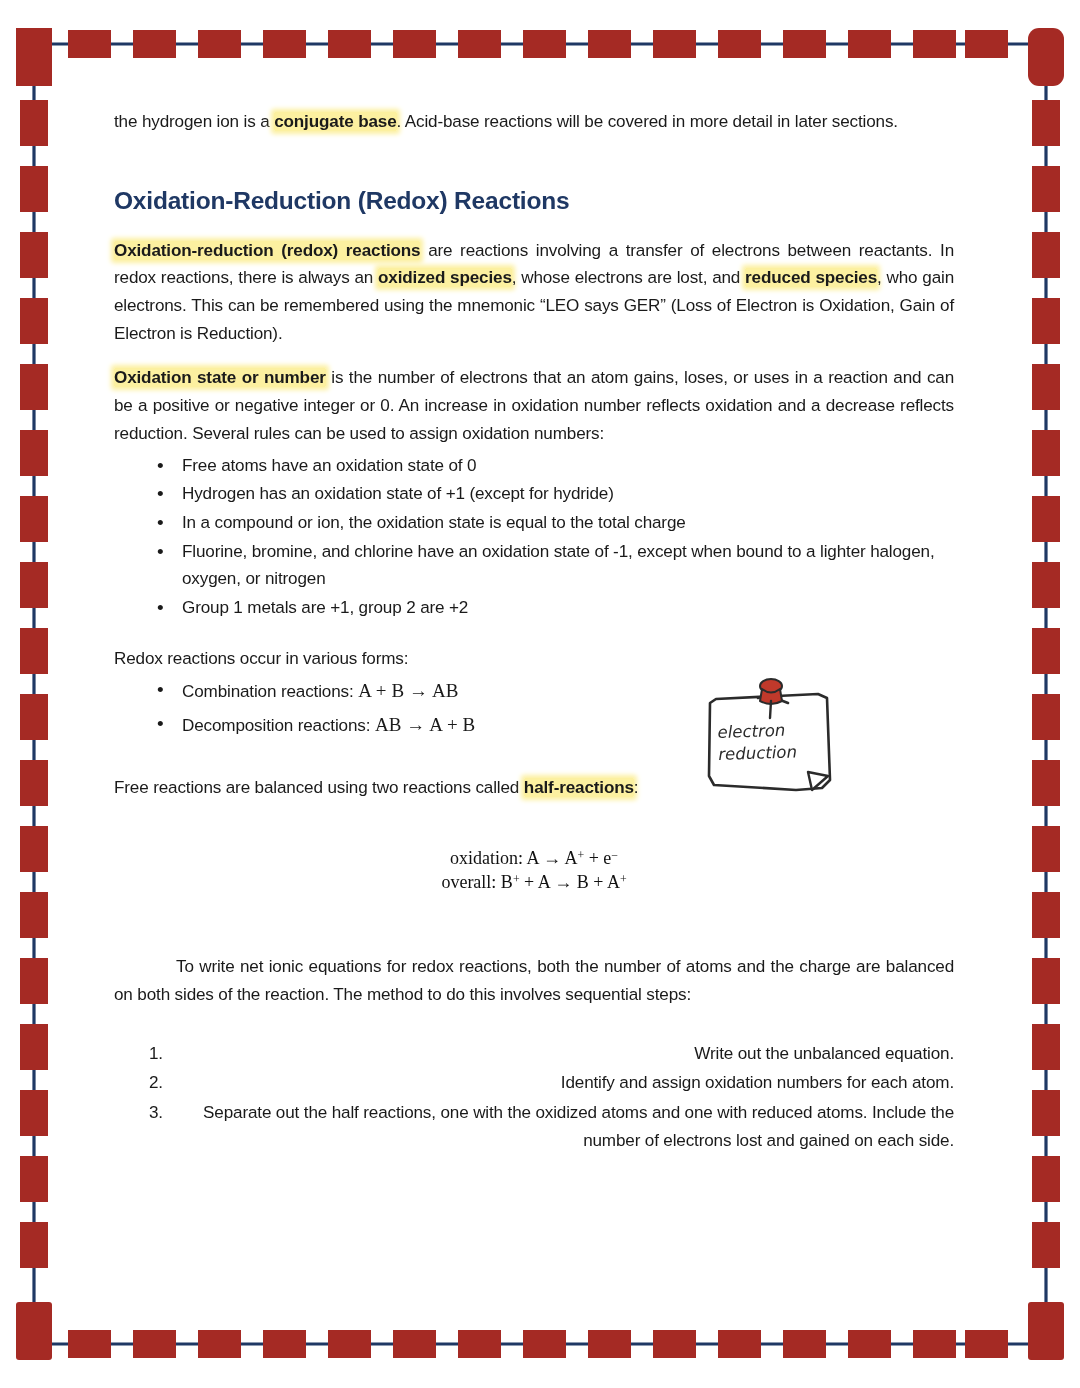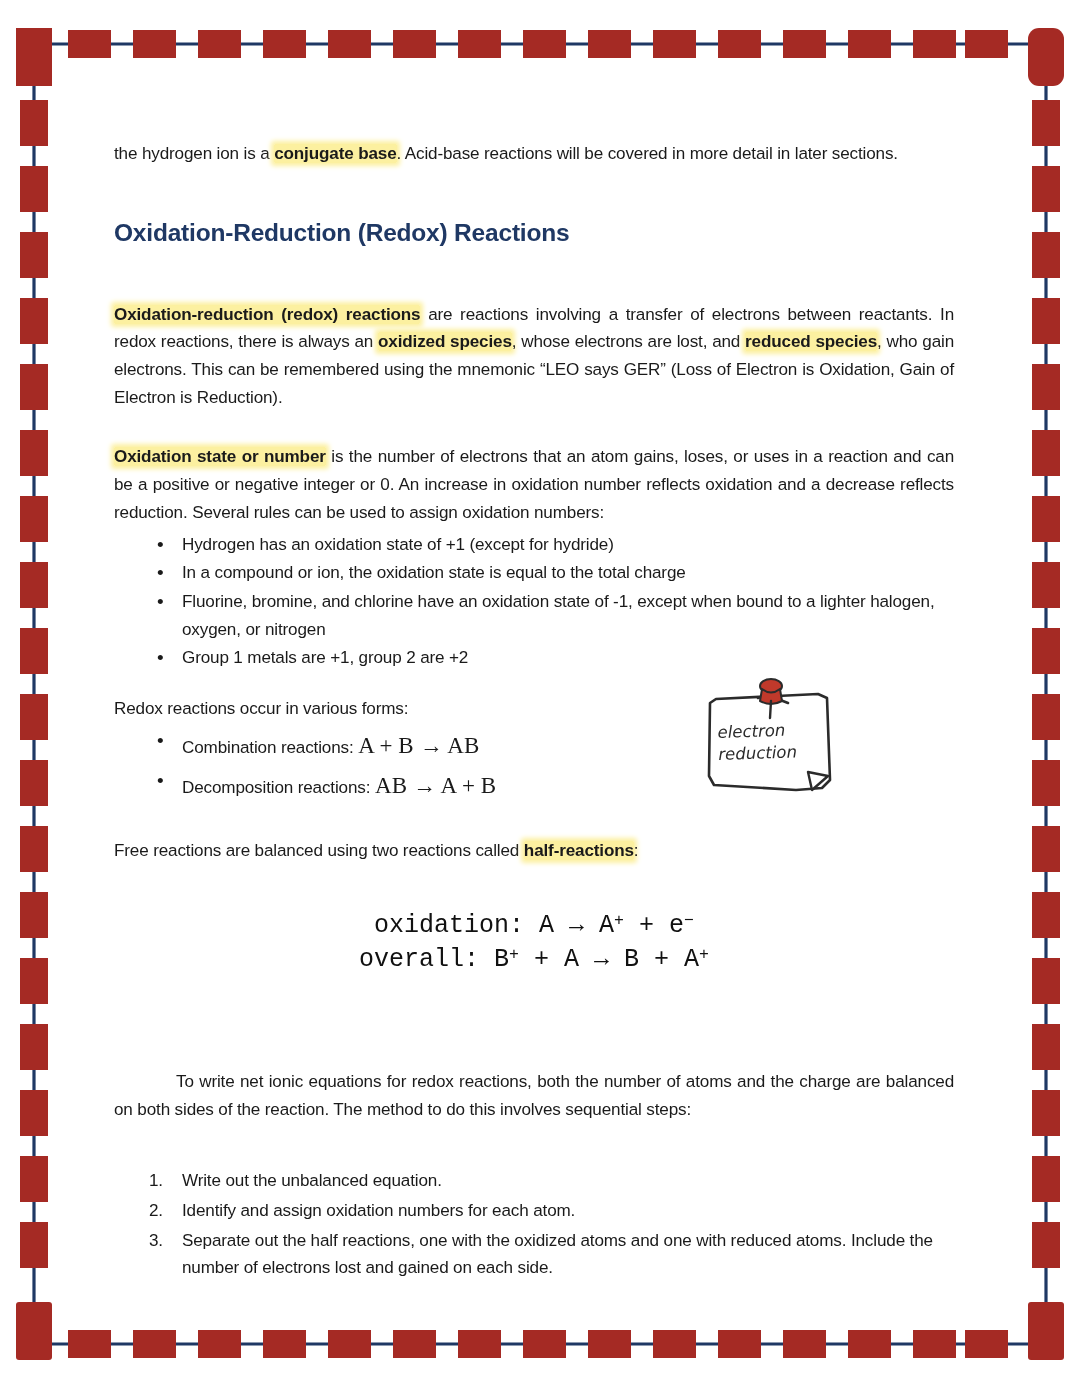--- a/index.html
+++ b/index.html
@@ -32,21 +32,20 @@
   p, li {
     font-size: 17.1px;
     line-height: 1.62;
     margin: 0;
     letter-spacing: -0.15px;
   }
 
   p.body-para {
     text-align: justify;
     margin-bottom: 17px;
-    margin-top: 32px;
   }
   p.tight { margin-bottom: 4px; }
   p.indent-first { text-indent: 62px; }
 
   h2.section-heading {
     color: #1F3864;
     font-size: 24.5px;
     font-weight: bold;
     letter-spacing: -0.2px;
     margin: 0;
@@ -73,55 +72,55 @@
   }
   ul.bullets > li::before {
     content: "\2022";
     position: absolute;
     left: 43px;
     top: -1px;
     font-size: 19px;
     line-height: 1.62;
   }
 
-  ol.steps { counter-reset: stepnum; margin-top: 15px; }
+  ol.steps { counter-reset: stepnum; margin-top: 2px; text-align: right; }
   ol.steps > li {
     position: relative;
     padding-left: 68px;
     margin-bottom: 2px;
     counter-increment: stepnum;
   }
   ol.steps > li::before {
     content: counter(stepnum) ".";
     position: absolute;
     left: 35px;
     top: 0;
   }
 
   ul.bullets.eq-list > li { margin-bottom: 3px; }
   .eqinline {
     font-family: "Liberation Serif", serif;
-    font-size: 23px;
+    font-size: 19px;
     letter-spacing: 0.1px;
   }
   .eqinline sub {
     font-size: 0.66em;
     vertical-align: -0.22em;
   }
 
   .spacer-12 { height: 12px; }
   .spacer-18 { height: 18px; }
   .spacer-22 { height: 22px; }
   .spacer-30 { height: 30px; }
   .spacer-40 { height: 40px; }
 
   .eq-block {
     text-align: center;
-    font-family: Liberation Mono, monospace;
-    font-size: 25px;
+    font-family: Liberation Serif, serif;
+    font-size: 18px;
     line-height: 1.38;
     color: #111;
   }
   .eq-block .eqrow { white-space: nowrap; }
   .eq-block sup { font-size: 0.66em; vertical-align: 0.42em; }
 
   
   #sticky-note {
     position: absolute;
     left: 700px;
@@ -239,20 +238,21 @@
 
   <p class="body-para"><span>the hydrogen ion is a </span><span class="hl b">conjugate base</span><span>. Acid-base reactions will be covered in more detail in later sections.</span></p>
 
   <h2 class="section-heading">Oxidation-Reduction (Redox) Reactions</h2>
 
   <p class="body-para"><span class="hl b">Oxidation-reduction (redox) reactions</span><span> are reactions involving a transfer of electrons between reactants. In redox reactions, there is always an </span><span class="hl b">oxidized species</span><span>, whose electrons are lost, and </span><span class="hl b">reduced species</span><span>, who gain electrons. This can be remembered using the mnemonic “LEO says GER” (Loss of Electron is Oxidation, Gain of Electron is Reduction).</span></p>
 
   <p class="body-para tight"><span class="hl b">Oxidation state or number</span><span> is the number of electrons that an atom gains, loses, or uses in a reaction and can be a positive or negative integer or 0. An increase in oxidation number reflects oxidation and a decrease reflects reduction. Several rules can be used to assign oxidation numbers:</span></p>
 
   <ul class="bullets">
+    <li>Free atoms have an oxidation state of 0</li>
     <li>Hydrogen has an oxidation state of +1 (except for hydride)</li>
     <li>In a compound or ion, the oxidation state is equal to the total charge</li>
     <li>Fluorine, bromine, and chlorine have an oxidation state of -1, except when bound to a lighter halogen, oxygen, or nitrogen</li>
     <li>Group 1 metals are +1, group 2 are +2</li>
   </ul>
 
   <div class="spacer-22"></div>
 
   <p class="tight">Redox reactions occur in various forms:</p>
 

